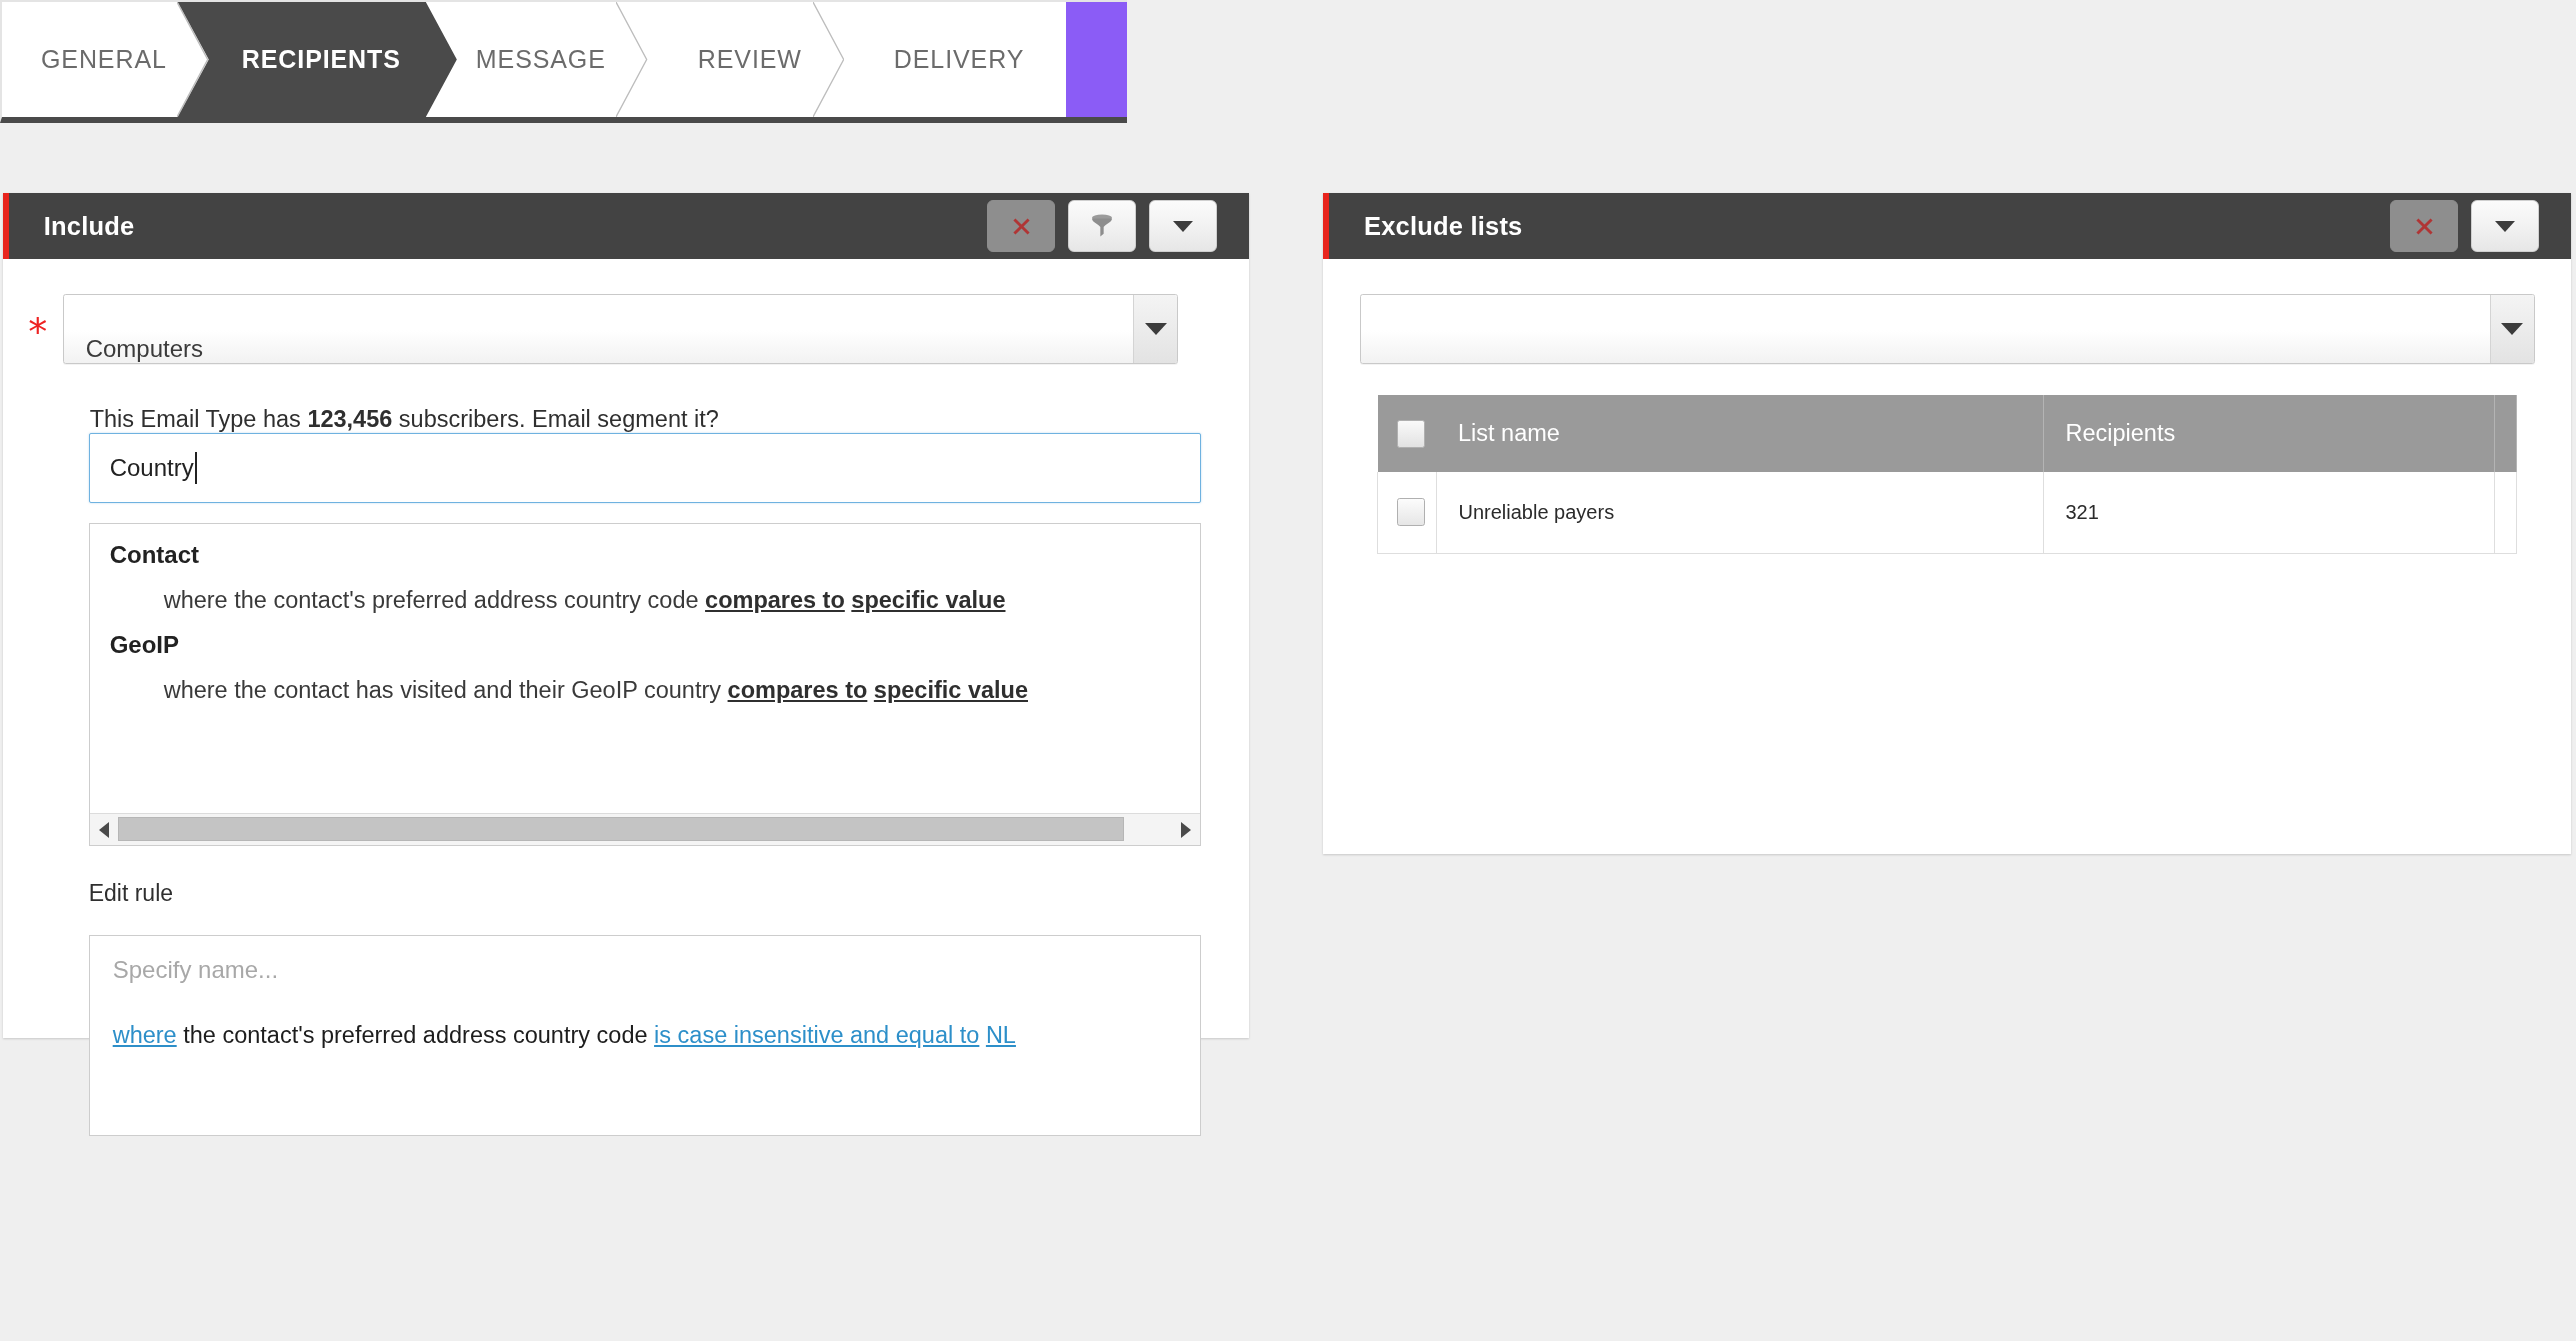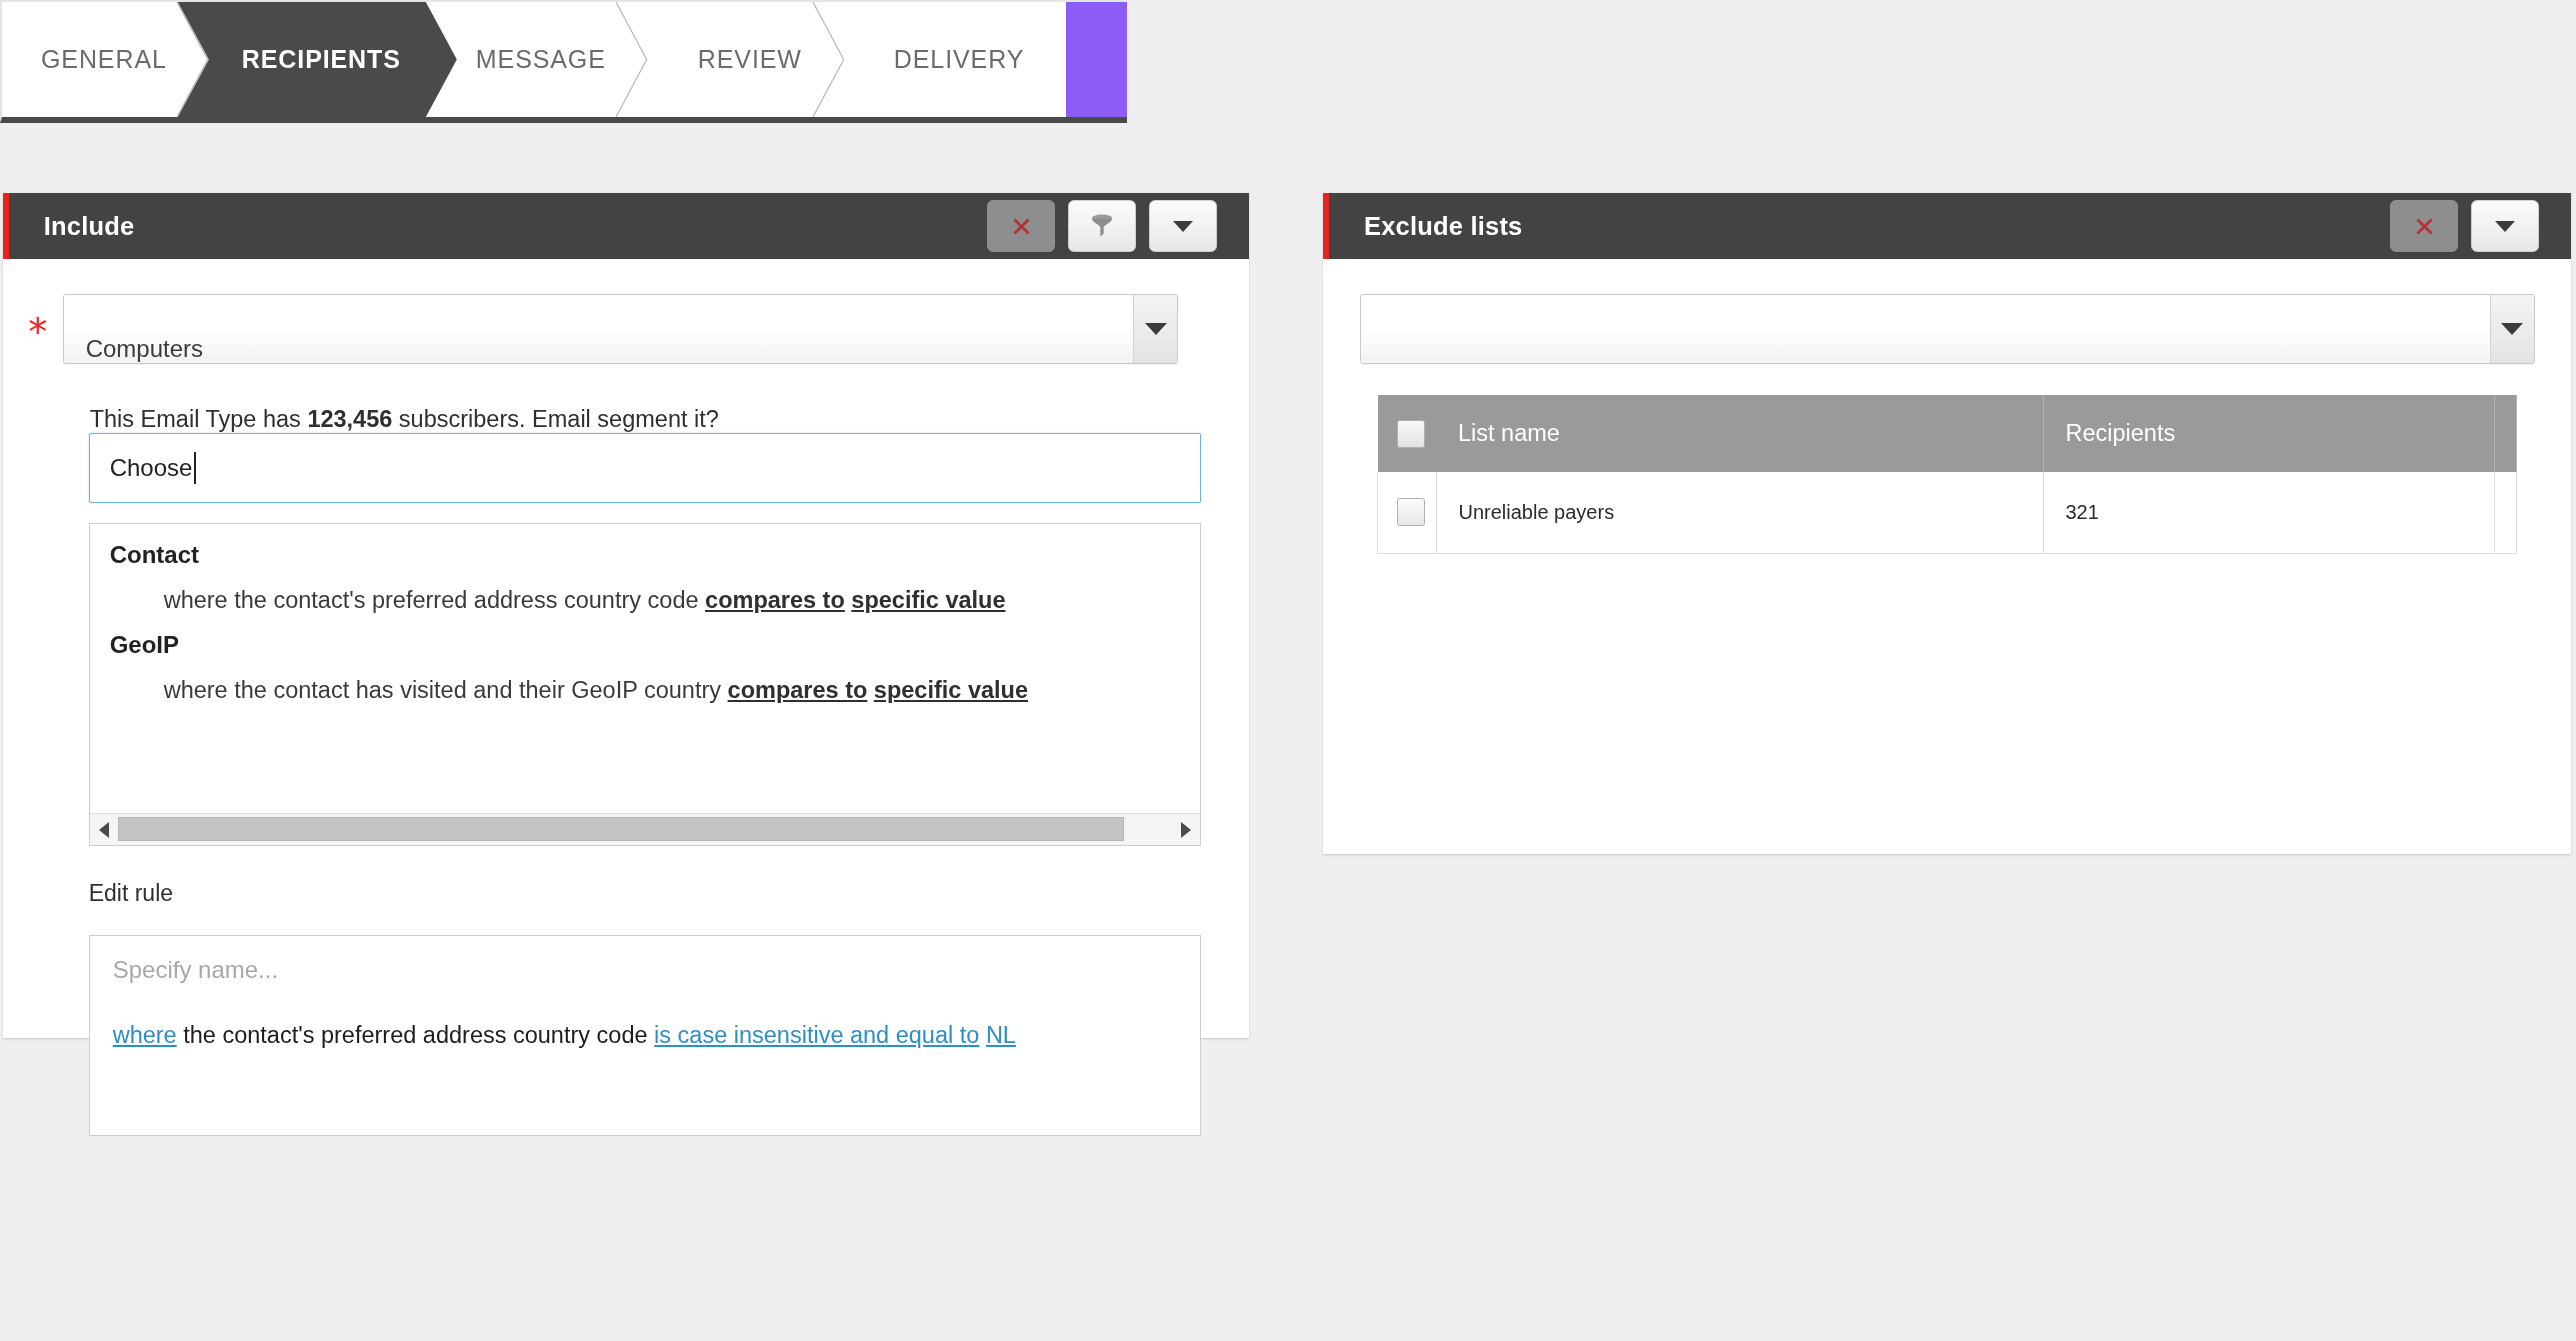--- a/index.html
+++ b/index.html
@@ -434,21 +434,21 @@
         </span>
       </div>
     </div>
 
     <div class="info-line">
       <span>This Email Type has </span><b>123,456</b><span> subscribers. Email segment it?</span>
     </div>
 
 
     <div class="cond-input">
-      <span>Choose</span>
+      <span>Country</span>
         <span class="caret-bar"></span>
     </div>
 
     <div class="suggest">
       <div class="sug-scrollport">
 
         <div class="sug-group">Contact</div>
         <div class="sug-item">
           <span>where the contact's preferred address country code </span><span class="lnk">compares to</span><span> </span><span class="lnk">specific value</span>
         </div>

